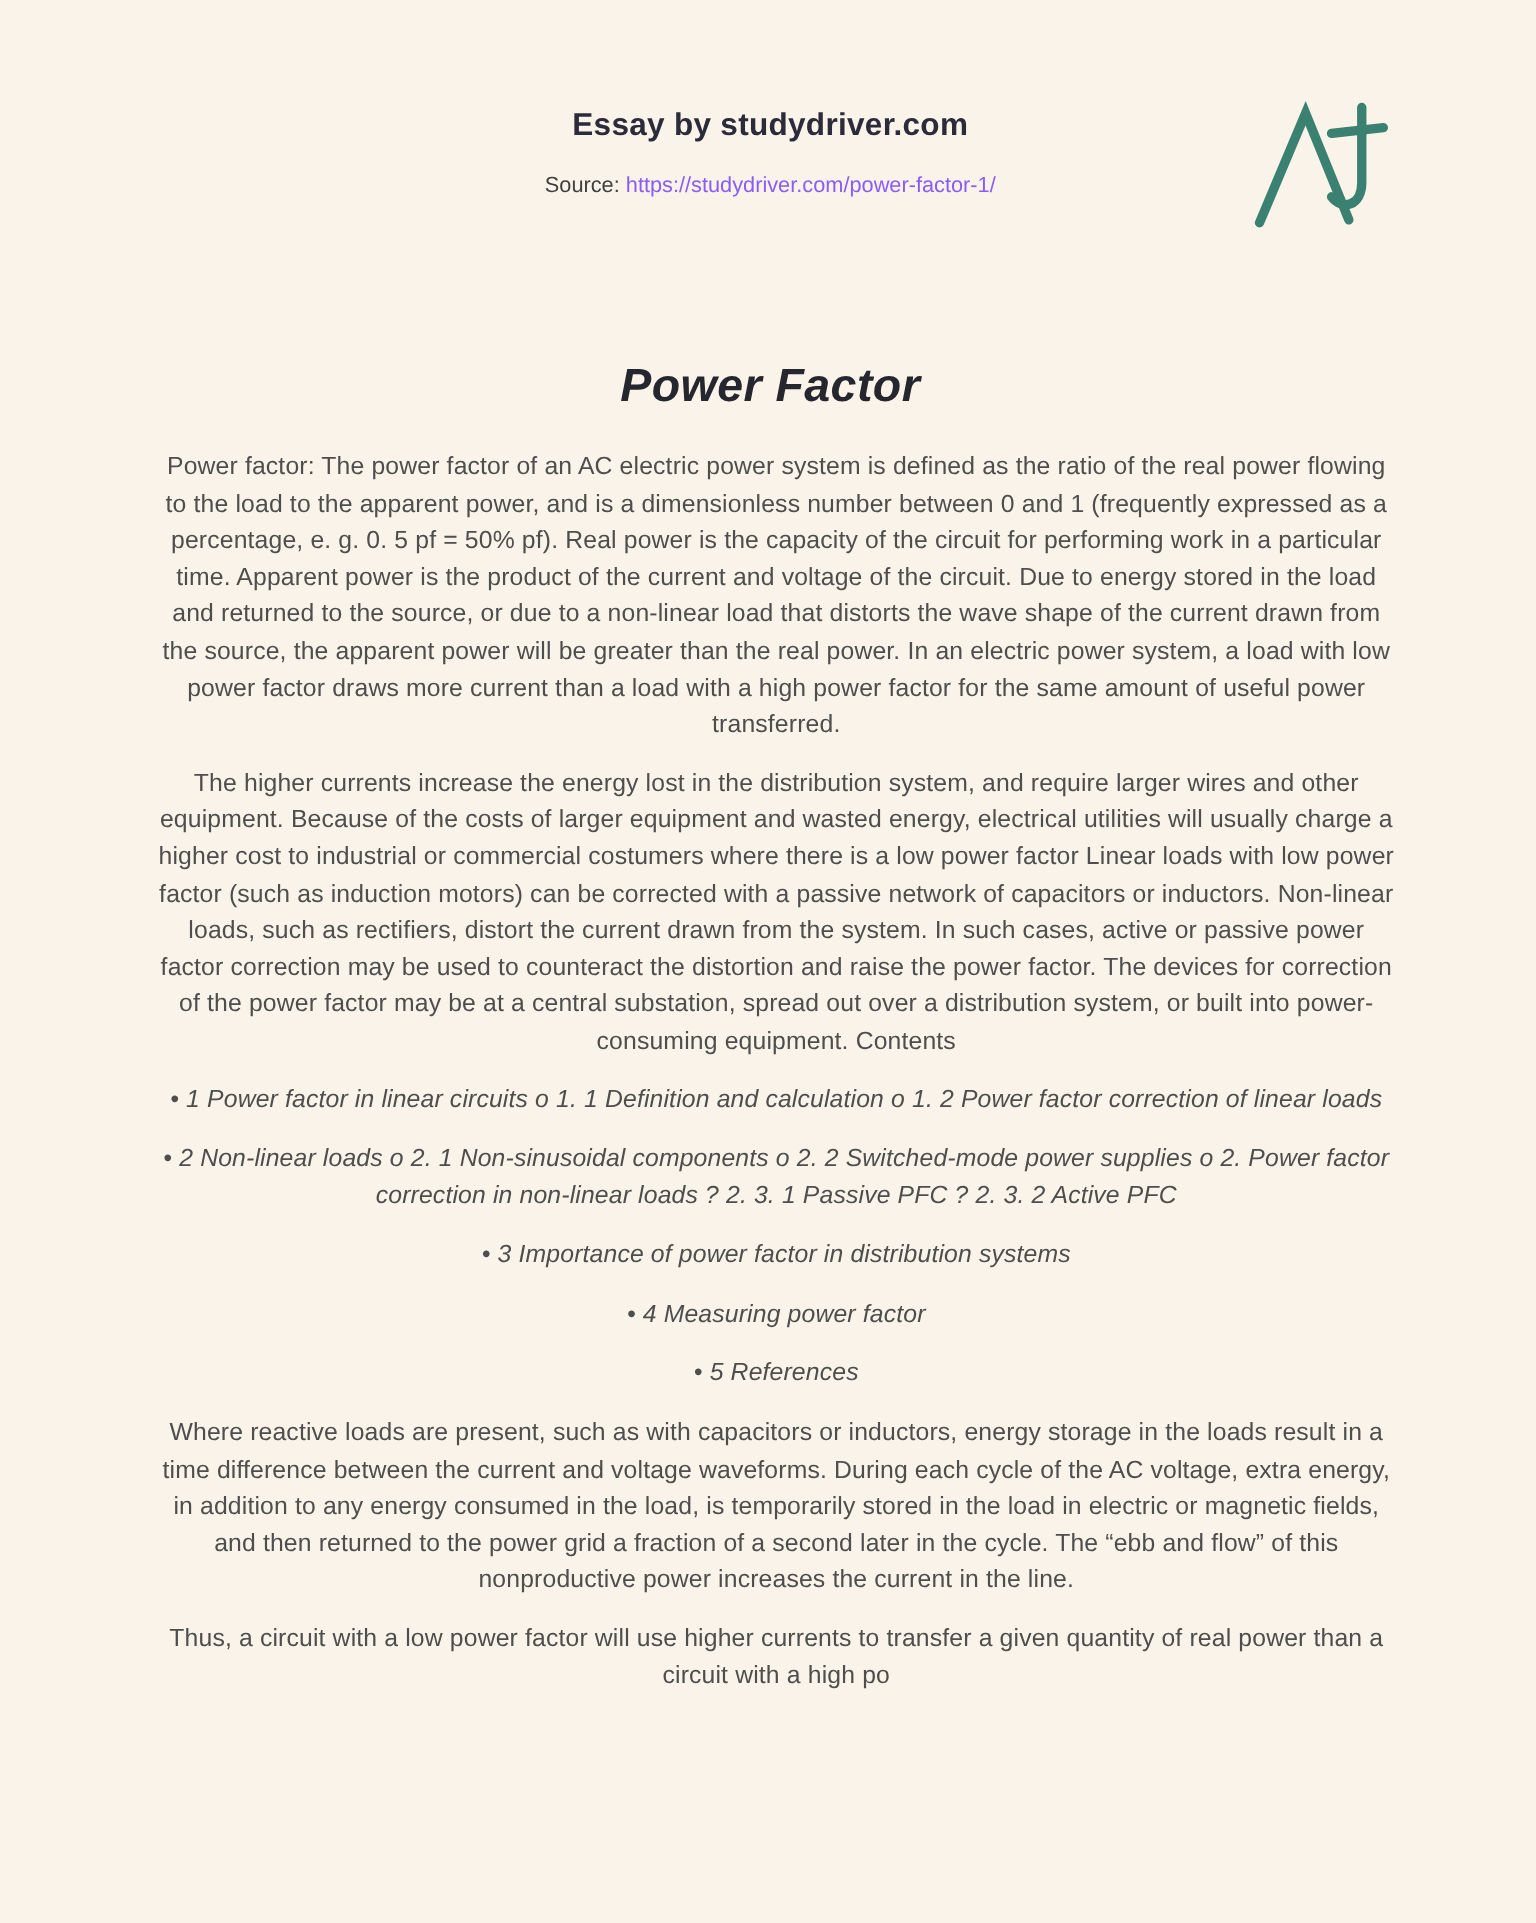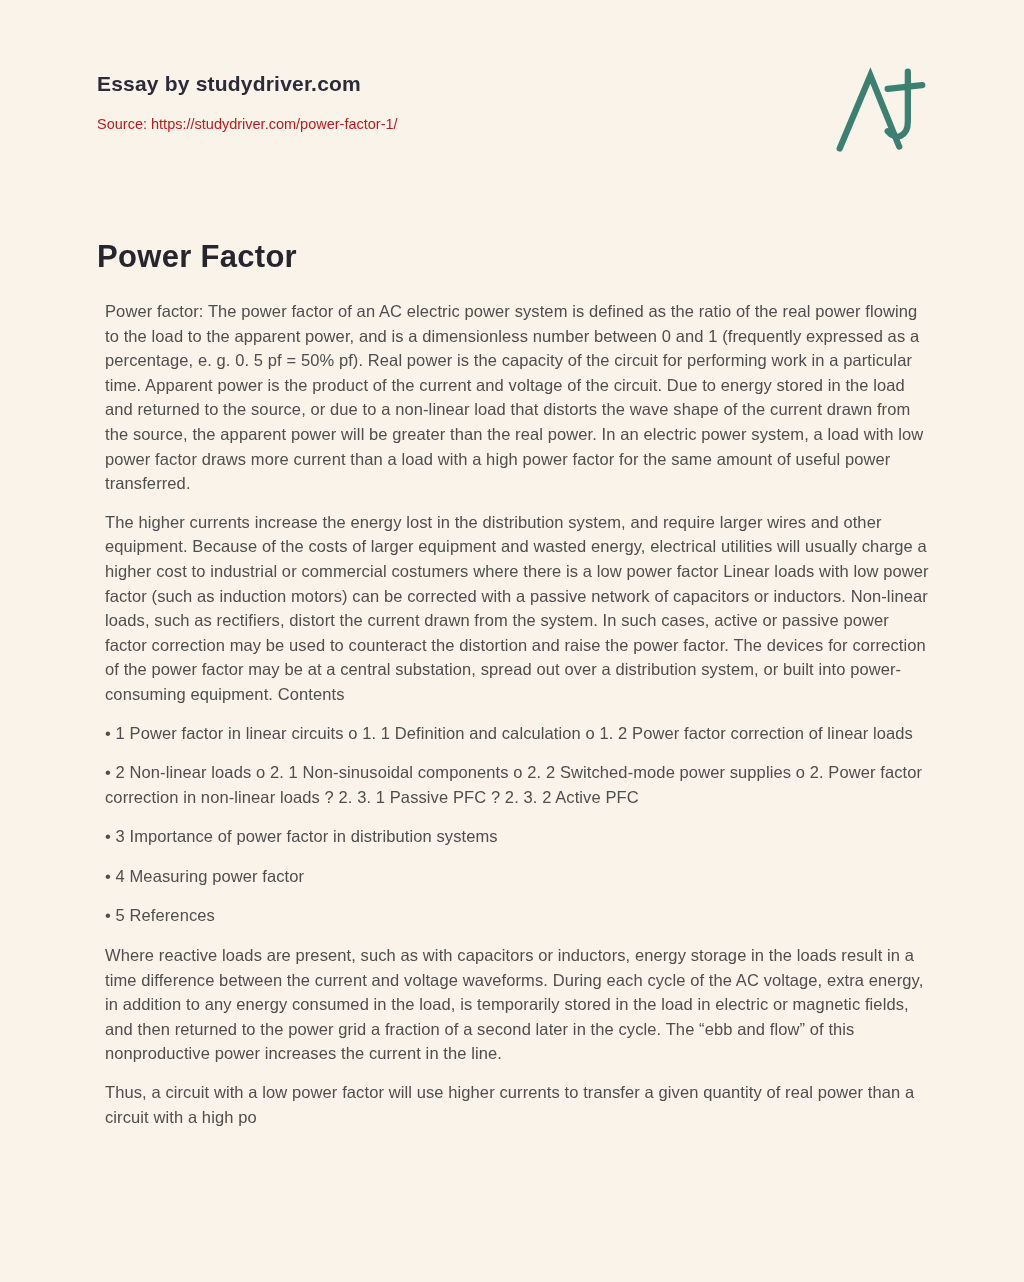--- a/index.html
+++ b/index.html
@@ -12,61 +12,64 @@
     overflow: hidden;
     background: #faf3e9;
     font-family: "Liberation Sans", sans-serif;
   }
   .page {
     position: relative;
     width: 1024px;
     height: 1052px;
     box-sizing: border-box;
     padding: 72px 94px 0 97px;
+    text-align: center;
   }
   .brand {
     font-size: 21px;
     font-weight: 700;
     letter-spacing: 0.2px;
     color: #2b2b39;
   }
   .source-row {
     margin-top: 20px;
     font-size: 14.5px;
   }
   .source-label {
-    color: #b91c1c;
+    color: #404040;
   }
   .source-link {
-    color: #b91c1c;
+    color: #8b5cf6;
     text-decoration: none;
   }
   .logo {
     position: absolute;
     top: 64px;
     right: 96px;
     width: 96px;
     height: 96px;
   }
   h1.title {
     margin: 107px 0 24px 0;
     font-size: 31px;
     font-weight: 600;
     color: #26262e;
     letter-spacing: 0.3px;
+    font-style: italic;
   }
   .body-text p {
     margin: 0 0 14px 8px;
     font-size: 16.5px;
     line-height: 24.6px;
     color: #4e4e4e;
     letter-spacing: 0.1px;
   }
   .body-text p.toc {
     margin-bottom: 15px;
+    font-style: italic;
   }
 </style>
 </head>
 <body>
 
 <div class="page">
 
   <div class="brand">Essay by studydriver.com</div>
 
   <div class="source-row">

